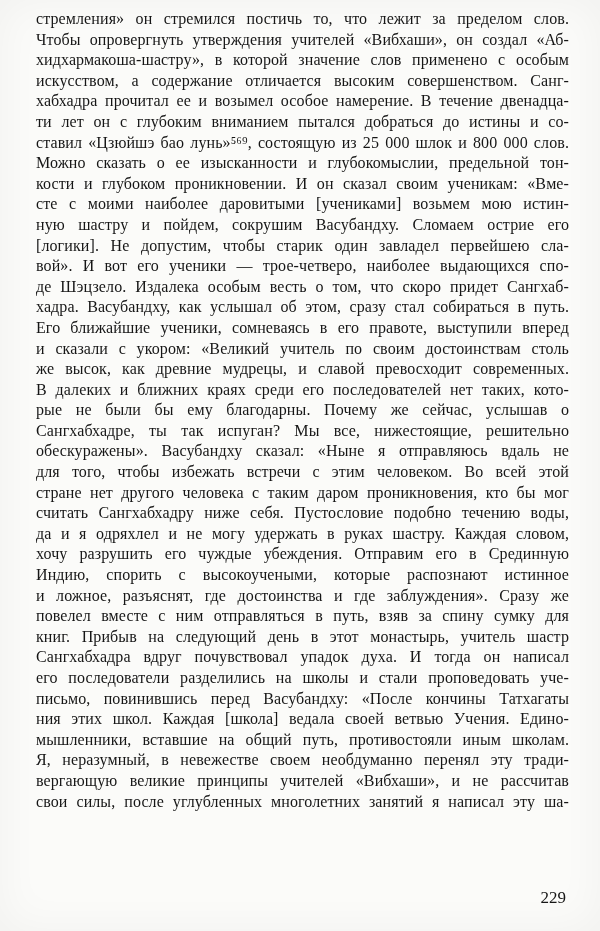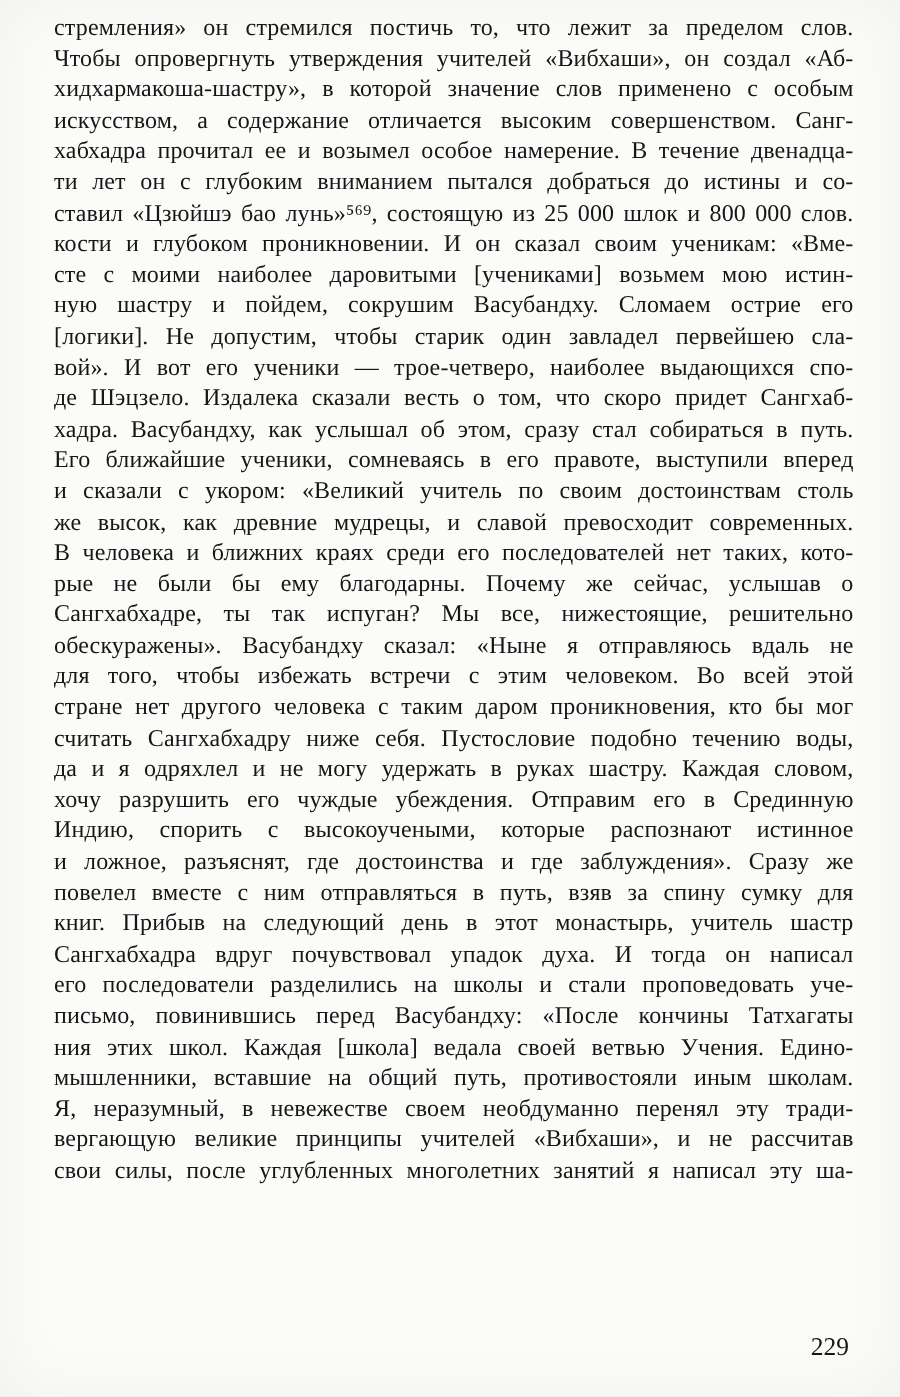--- a/index.html
+++ b/index.html
@@ -43,31 +43,32 @@
 
 <div class="page">
   <div class="text-block">
       <div class="line">стремления» он стремился постичь то, что лежит за пределом слов.</div>
       <div class="line">Чтобы опровергнуть утверждения учителей «Вибхаши», он создал «Аб-</div>
       <div class="line">хидхармакоша-шастру», в которой значение слов применено с особым</div>
       <div class="line">искусством, а содержание отличается высоким совершенством. Санг-</div>
       <div class="line">хабхадра прочитал ее и возымел особое намерение. В течение двенадца-</div>
       <div class="line">ти лет он с глубоким вниманием пытался добраться до истины и со-</div>
       <div class="line">ставил «Цзюйшэ бао лунь»⁵⁶⁹, состоящую из 25 000 шлок и 800 000 слов.</div>
+      <div class="line">Можно сказать о ее изысканности и глубокомыслии, предельной тон-</div>
       <div class="line">кости и глубоком проникновении. И он сказал своим ученикам: «Вме-</div>
       <div class="line">сте с моими наиболее даровитыми [учениками] возьмем мою истин-</div>
       <div class="line">ную шастру и пойдем, сокрушим Васубандху. Сломаем острие его</div>
       <div class="line">[логики]. Не допустим, чтобы старик один завладел первейшею сла-</div>
       <div class="line">вой». И вот его ученики — трое-четверо, наиболее выдающихся спо-</div>
-      <div class="line">де Шэцзело. Издалека сказали весть о том, что скоро придет Сангхаб-</div>
+      <div class="line">де Шэцзело. Издалека особым весть о том, что скоро придет Сангхаб-</div>
       <div class="line">хадра. Васубандху, как услышал об этом, сразу стал собираться в путь.</div>
       <div class="line">Его ближайшие ученики, сомневаясь в его правоте, выступили вперед</div>
       <div class="line">и сказали с укором: «Великий учитель по своим достоинствам столь</div>
       <div class="line">же высок, как древние мудрецы, и славой превосходит современных.</div>
-      <div class="line">В человека и ближних краях среди его последователей нет таких, кото-</div>
+      <div class="line">В далеких и ближних краях среди его последователей нет таких, кото-</div>
       <div class="line">рые не были бы ему благодарны. Почему же сейчас, услышав о</div>
       <div class="line">Сангхабхадре, ты так испуган? Мы все, нижестоящие, решительно</div>
       <div class="line">обескуражены». Васубандху сказал: «Ныне я отправляюсь вдаль не</div>
       <div class="line">для того, чтобы избежать встречи с этим человеком. Во всей этой</div>
       <div class="line">стране нет другого человека с таким даром проникновения, кто бы мог</div>
       <div class="line">считать Сангхабхадру ниже себя. Пустословие подобно течению воды,</div>
       <div class="line">да и я одряхлел и не могу удержать в руках шастру. Каждая словом,</div>
       <div class="line">хочу разрушить его чуждые убеждения. Отправим его в Срединную</div>
       <div class="line">Индию, спорить с высокоучеными, которые распознают истинное</div>
       <div class="line">и ложное, разъяснят, где достоинства и где заблуждения». Сразу же</div>

